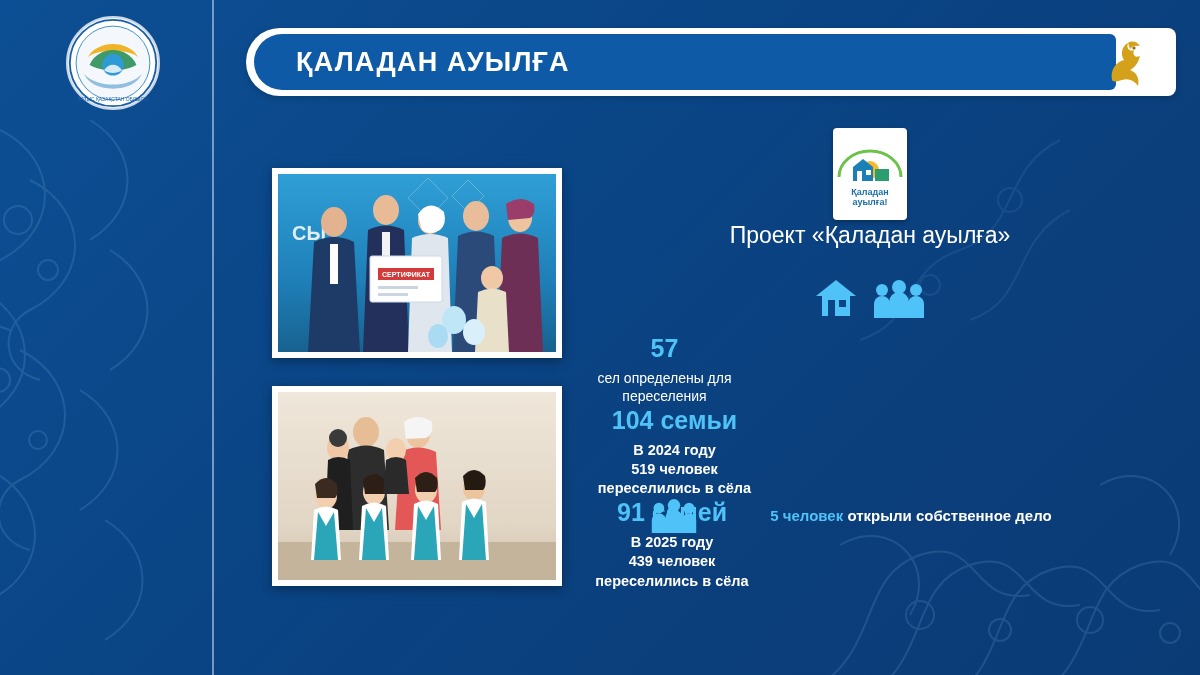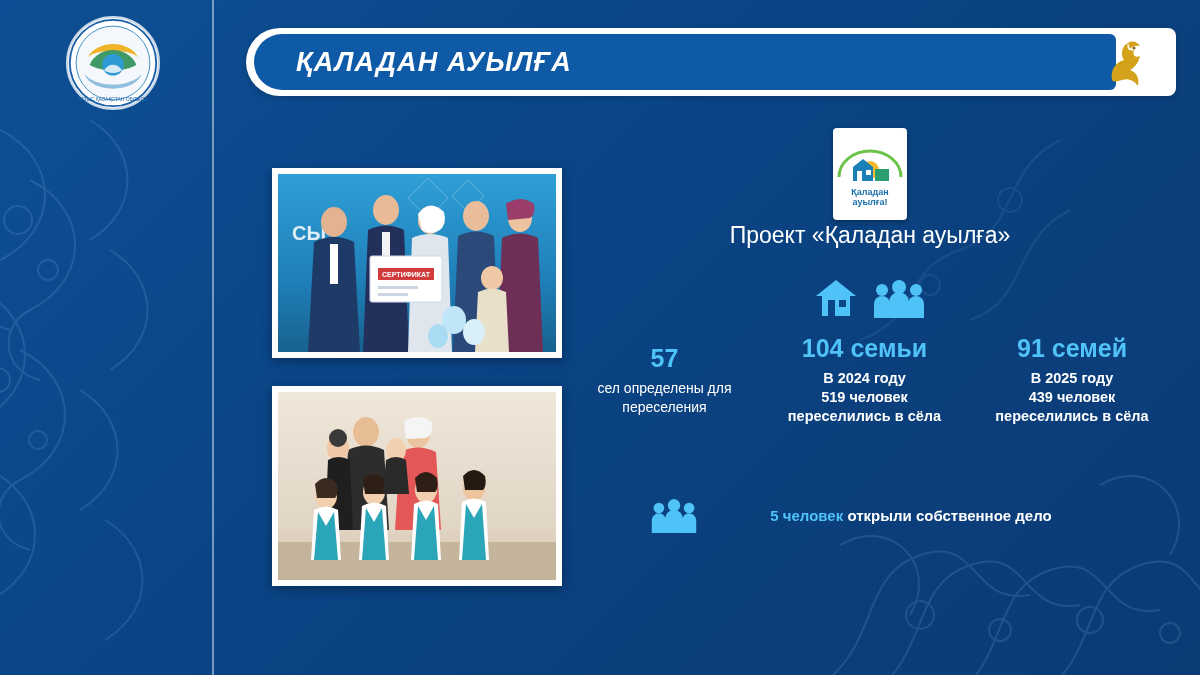--- a/index.html
+++ b/index.html
@@ -65,21 +65,20 @@
     border-radius: 28px 6px 6px 28px;
     display: flex; align-items: center;
   }
   .title-text {
     color: #ffffff;
     font-size: 27px;
     font-weight: bold;
     letter-spacing: 1.2px;
     margin-left: 42px;
     white-space: nowrap;
-    font-style: italic;
   }
   .title-logo {
     position: absolute;
     right: 26px; top: 50%;
     transform: translateY(-50%);
     width: 46px; height: 52px;
   }
 
   
   .photo {
@@ -121,21 +120,22 @@
     display: flex; align-items: flex-end; justify-content: center; gap: 14px;
   }
 
   
   .stats {
     position: absolute;
     left: 572px; top: 334px;
     width: 600px;
     display: flex;
     justify-content: space-between;
-    align-items: center;
+    align-items: flex-start;
+    flex-direction: column;
   }
   .stat { text-align: center; }
   .stat-1 { width: 185px; }
   .stat-2 { width: 205px; }
   .stat-3 { width: 200px; }
   .stat-num {
     color: #4fc3f7;
     font-size: 25px;
     font-weight: bold;
     margin-bottom: 6px;

